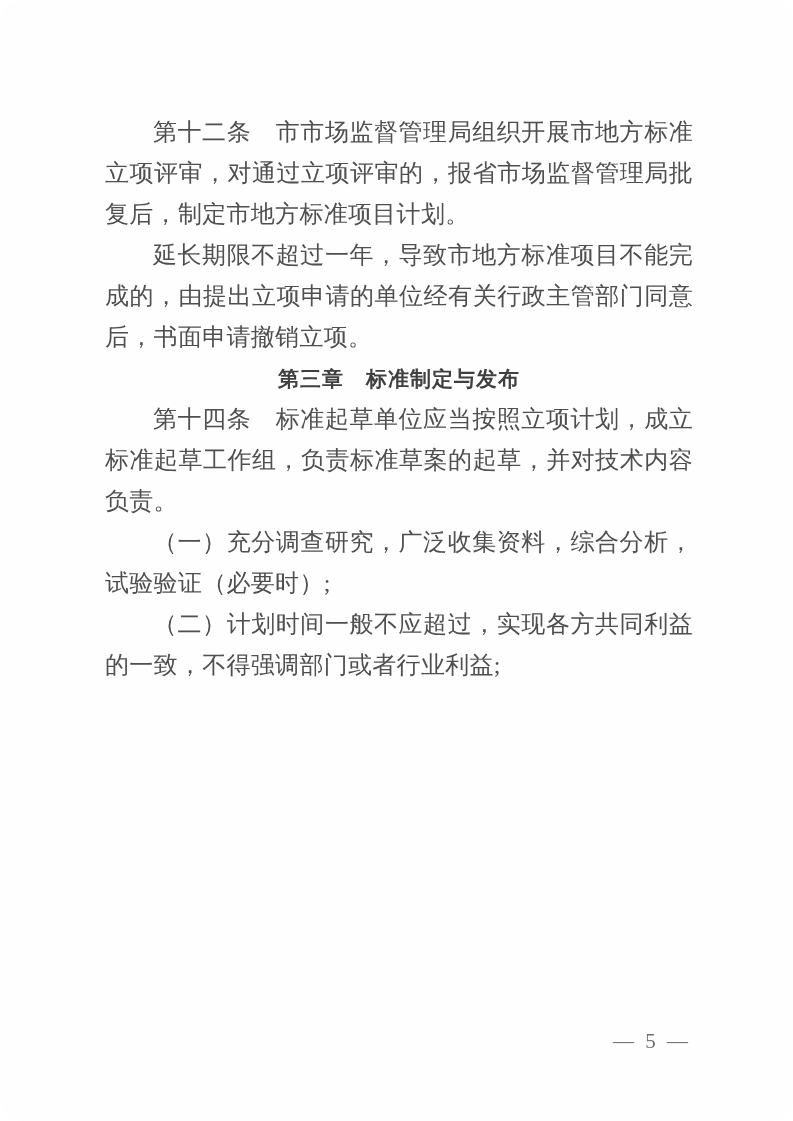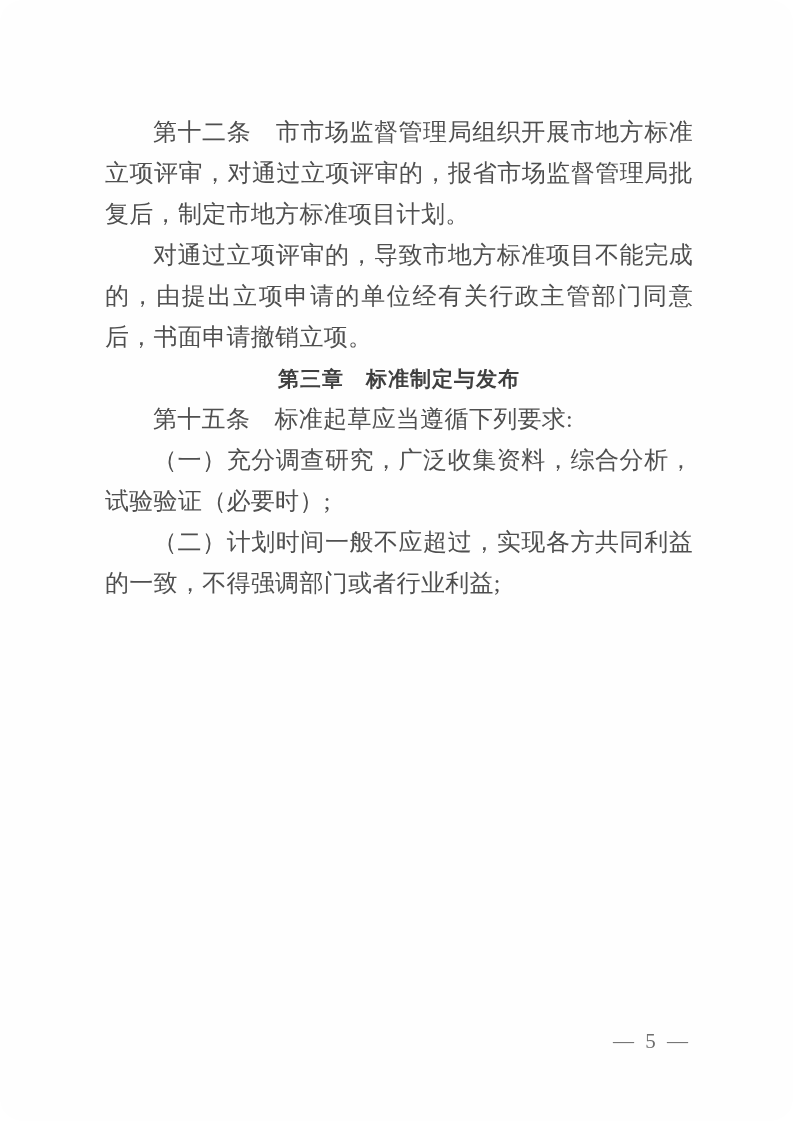--- a/index.html
+++ b/index.html
@@ -56,20 +56,20 @@
     letter-spacing: 3px;
     font-family: "Liberation Serif", "DejaVu Serif", serif;
   }
 </style>
 </head>
 <body>
 
 <div class="page">
   <div class="content">
     <p class="para">第十二条　市市场监督管理局组织开展市地方标准立项评审，对通过立项评审的，报省市场监督管理局批复后，制定市地方标准项目计划。</p>
-    <p class="para">对通过立项评审的，导致市地方标准项目不能完成的，由提出立项申请的单位经有关行政主管部门同意后，书面申请撤销立项。</p>
+    <p class="para">延长期限不超过一年，导致市地方标准项目不能完成的，由提出立项申请的单位经有关行政主管部门同意后，书面申请撤销立项。</p>
     <h2 class="chapter">第三章　标准制定与发布</h2>
-    <p class="para">第十五条　标准起草应当遵循下列要求:</p>
+    <p class="para">第十四条　标准起草单位应当按照立项计划，成立标准起草工作组，负责标准草案的起草，并对技术内容负责。</p>
     <p class="para">（一）充分调查研究，广泛收集资料，综合分析，试验验证（必要时）;</p>
     <p class="para">（二）计划时间一般不应超过，实现各方共同利益的一致，不得强调部门或者行业利益;</p>
   </div>
   <div class="page-number">— 5 —</div>
 </div>
 
 </body></html>

